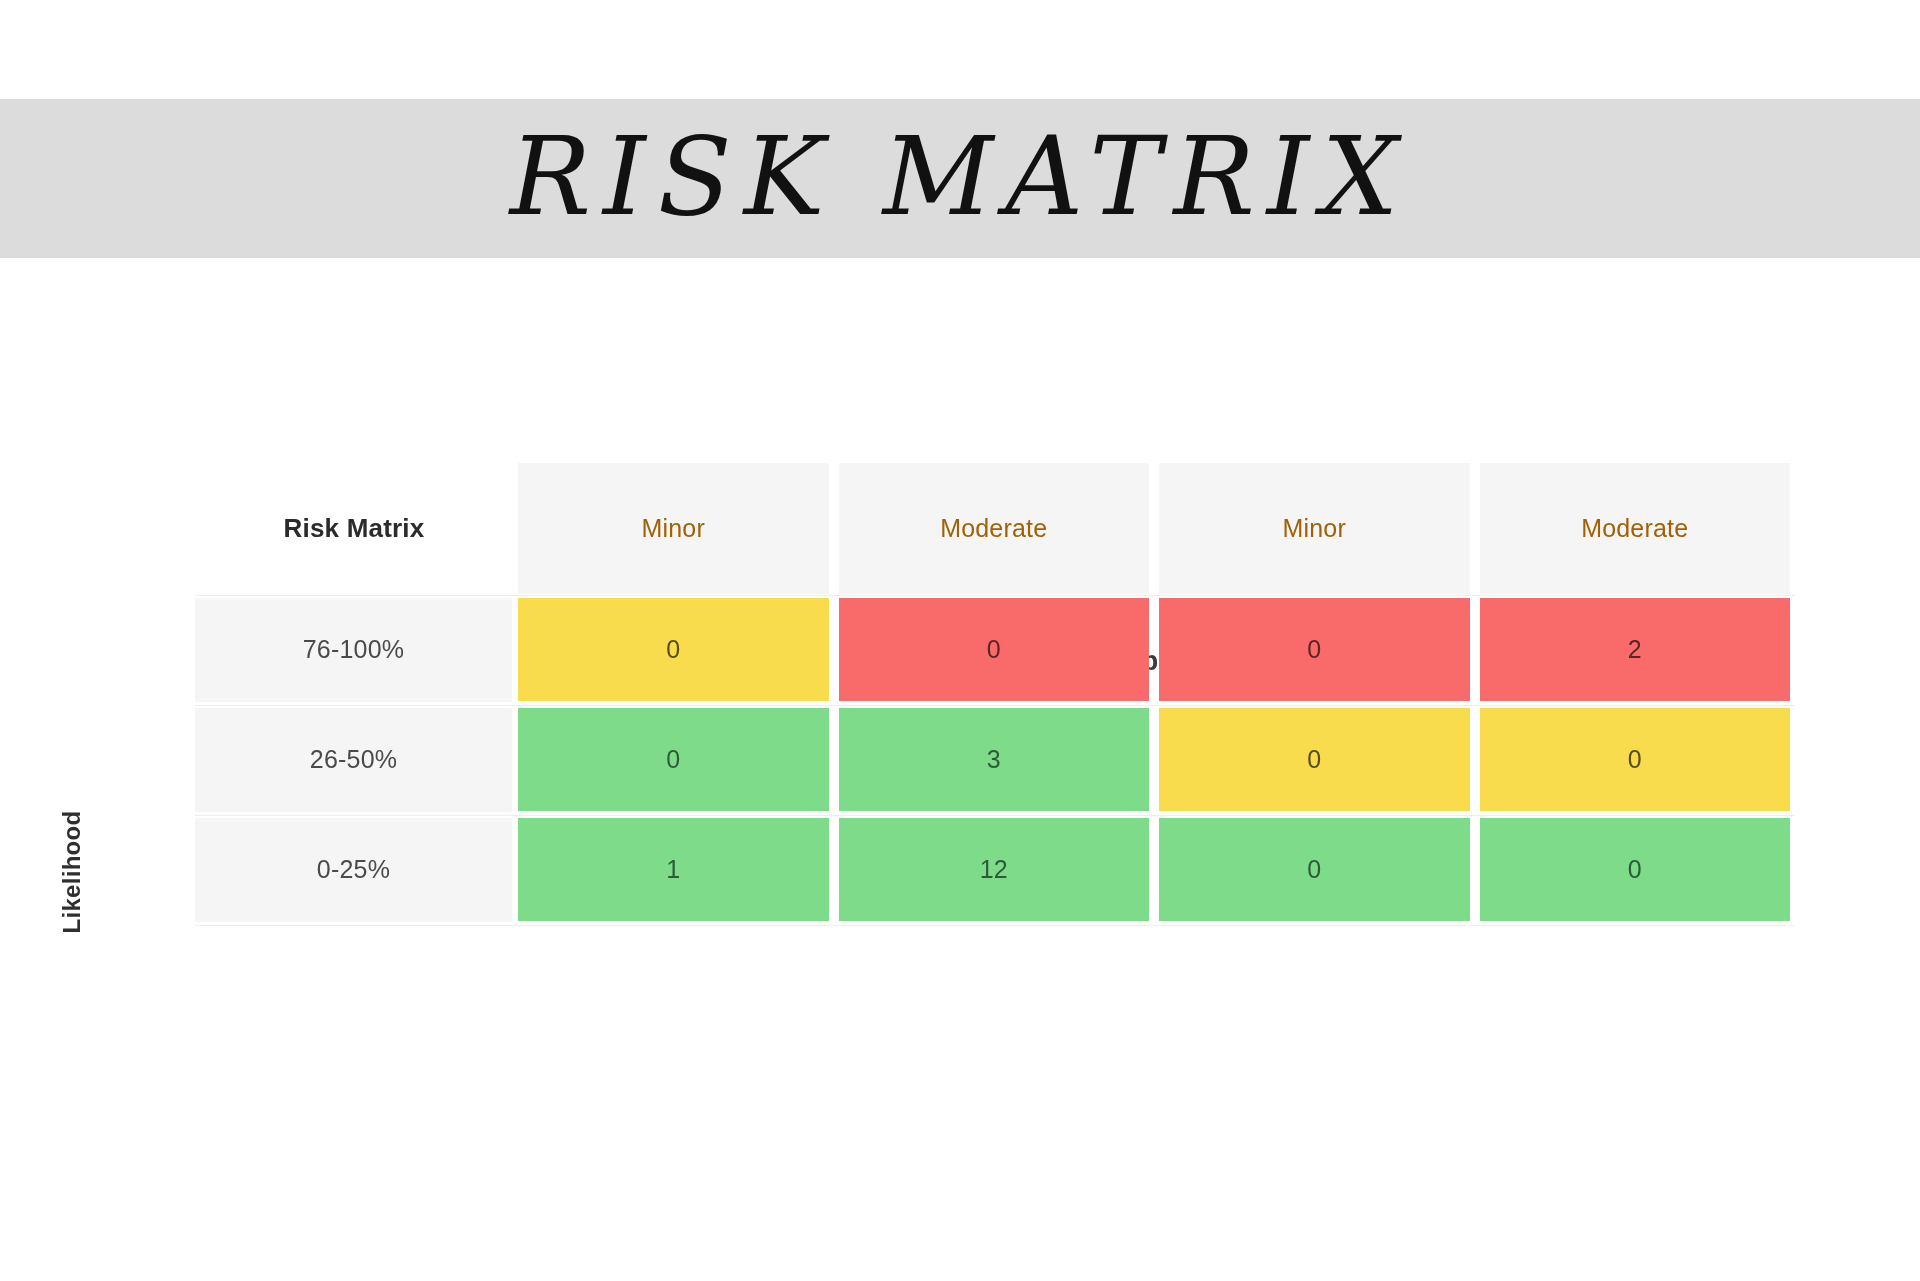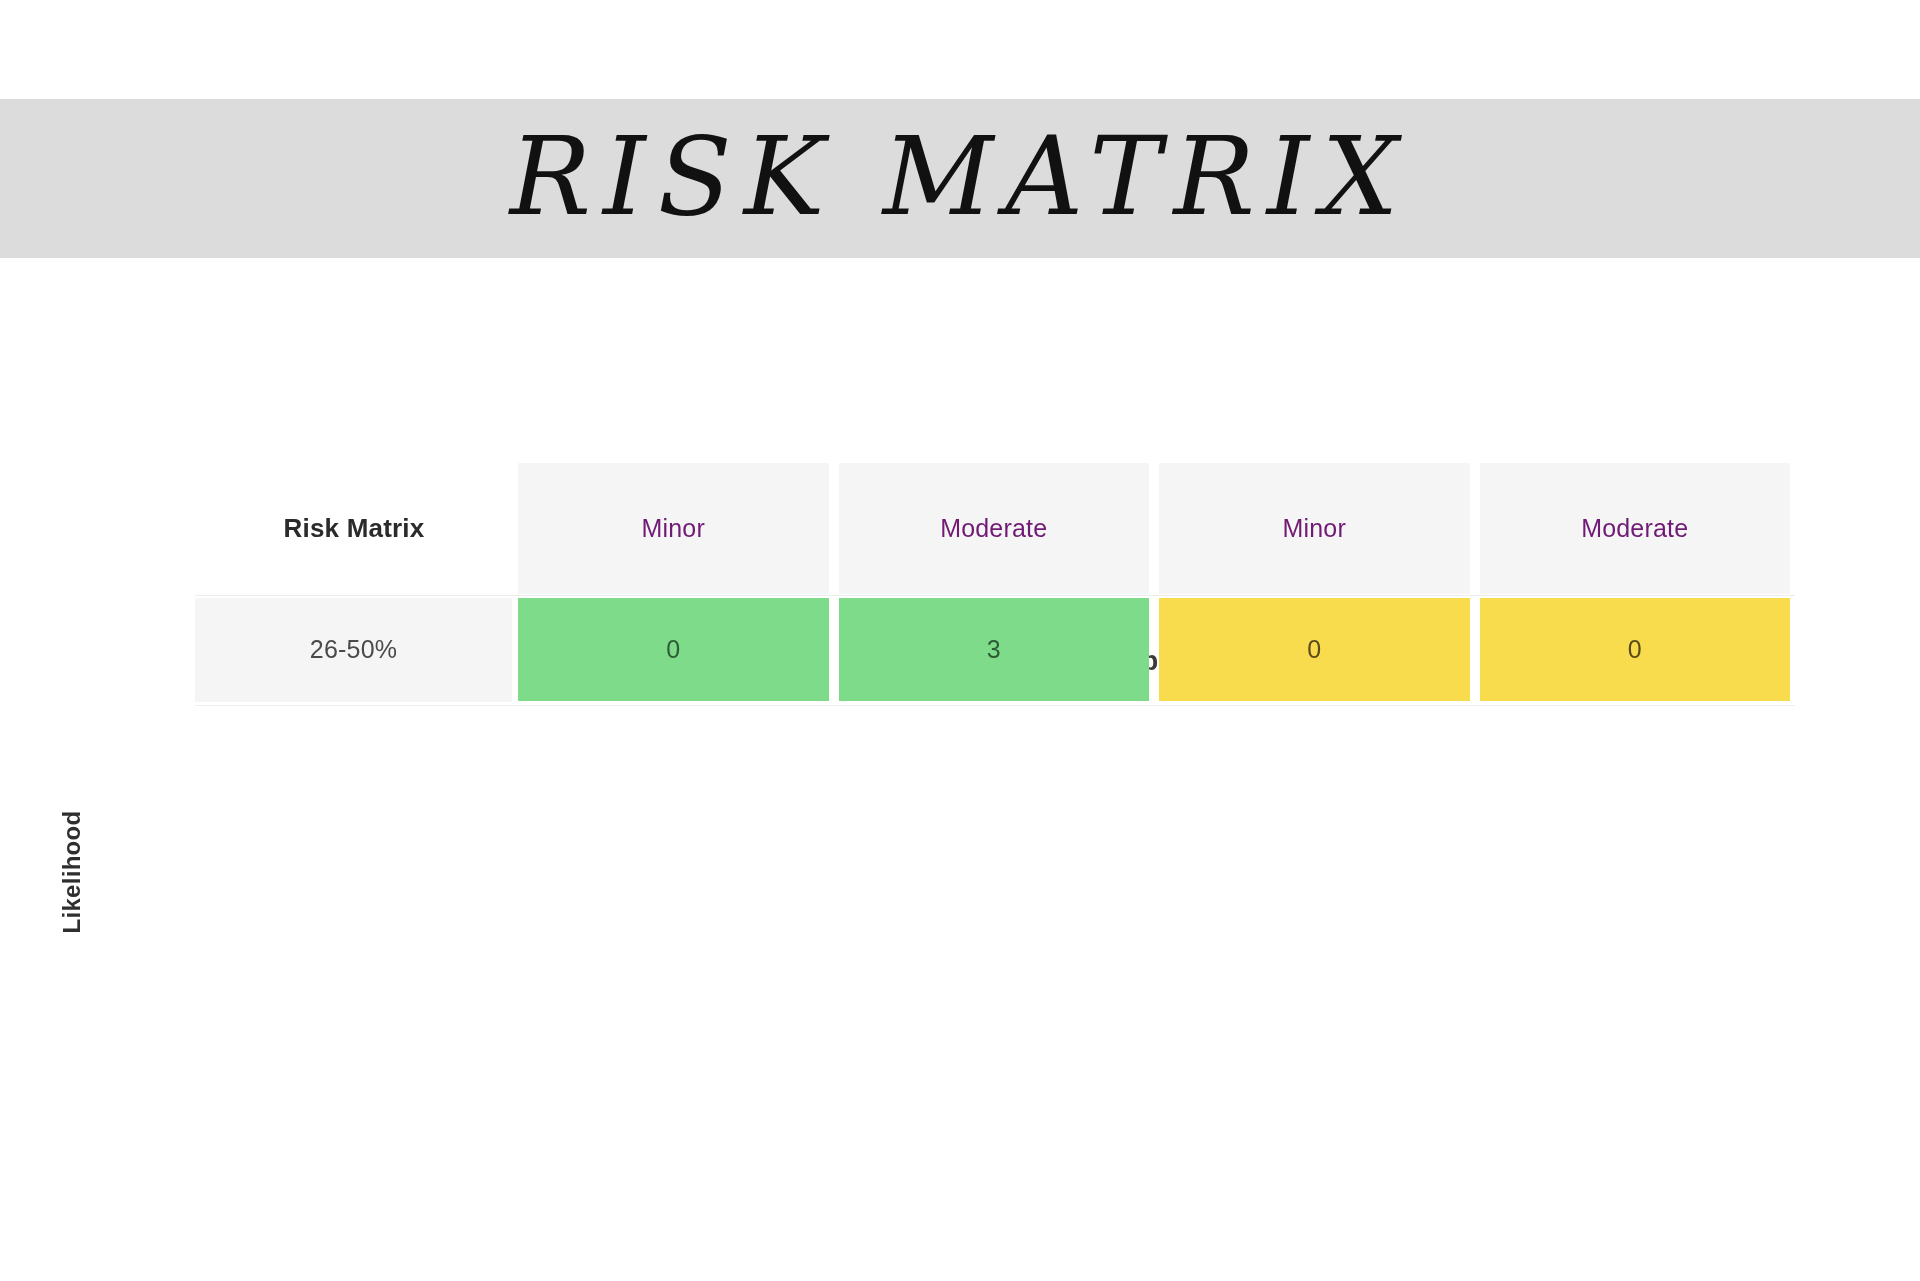--- a/index.html
+++ b/index.html
@@ -105,21 +105,21 @@
   }
   th.corner-cell {
     font-size: 26px;
     font-weight: 700;
     color: #2b2b2b;
     letter-spacing: 0.2px;
   }
   th.impact-head {
     font-size: 25px;
     font-weight: 400;
-    color: #701a75;
+    color: #a16207;
     letter-spacing: 0.2px;
   }
   th.impact-head .head-box {
     position: absolute;
     left: 5px;
     right: 5px;
     top: 0px;
     bottom: 1px;
     background: #f5f5f5;
     display: flex;
@@ -208,36 +208,70 @@
         <th class="impact-head">
           <div class="head-box">Minor</div>
         </th>
         <th class="impact-head">
           <div class="head-box">Moderate</div>
         </th>
       </tr>
     </thead>
     <tbody>
 
+      <tr class="data-row">
+        <td class="row-label">
+          <div class="label-box">76-100%</div>
+        </td>
+        <td class="data-cell">
+          <div class="cell-box lvl-medium">0</div>
+        </td>
+        <td class="data-cell">
+          <div class="cell-box lvl-high">0</div>
+        </td>
+        <td class="data-cell">
+          <div class="cell-box lvl-high">0</div>
+        </td>
+        <td class="data-cell">
+          <div class="cell-box lvl-high">2</div>
+        </td>
+      </tr>
 
 
       <tr class="data-row">
         <td class="row-label">
           <div class="label-box">26-50%</div>
         </td>
         <td class="data-cell">
           <div class="cell-box lvl-low">0</div>
         </td>
         <td class="data-cell">
           <div class="cell-box lvl-low">3</div>
         </td>
         <td class="data-cell">
           <div class="cell-box lvl-medium">0</div>
         </td>
         <td class="data-cell">
           <div class="cell-box lvl-medium">0</div>
         </td>
       </tr>
 
+      <tr class="data-row">
+        <td class="row-label">
+          <div class="label-box">0-25%</div>
+        </td>
+        <td class="data-cell">
+          <div class="cell-box lvl-low">1</div>
+        </td>
+        <td class="data-cell">
+          <div class="cell-box lvl-low">12</div>
+        </td>
+        <td class="data-cell">
+          <div class="cell-box lvl-low">0</div>
+        </td>
+        <td class="data-cell">
+          <div class="cell-box lvl-low">0</div>
+        </td>
+      </tr>
 
     </tbody>
   </table>
 </div>
 
 </body></html>

